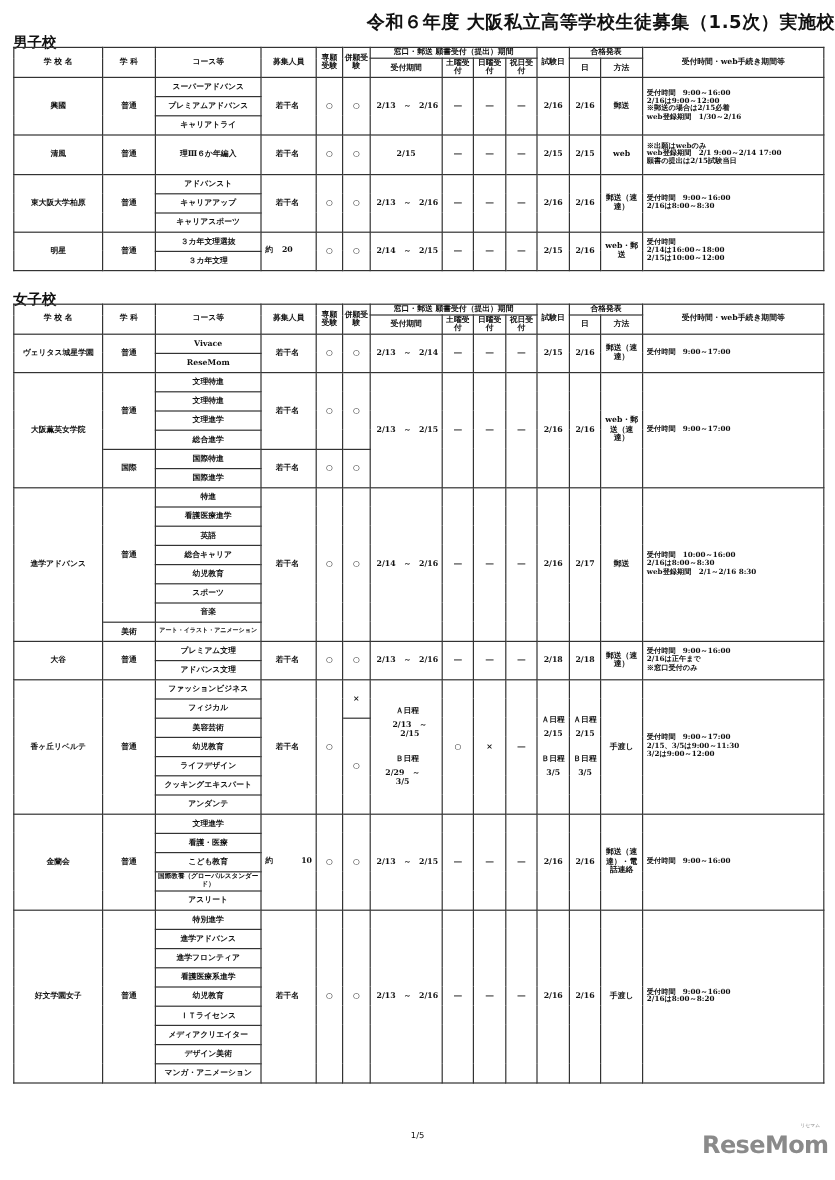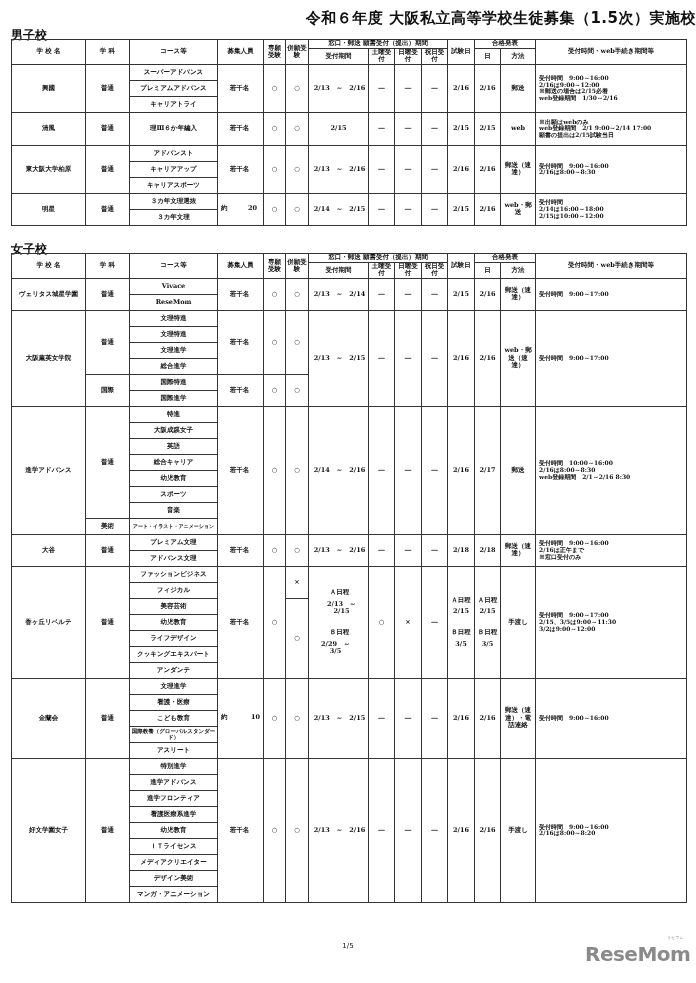--- a/index.html
+++ b/index.html
@@ -138,21 +138,21 @@
   <tr class="course">
         <td>キャリアスポーツ</td>
       </tr>
 
   <tr class="course">
     <td rowspan="2">明星</td>
     <td rowspan="2">普通</td>
     <td>３カ年文理選抜</td>
     <td rowspan="2" style="position:relative">
       <span style="position:absolute;left:3px;top:50%;transform:translateY(-50%)">約</span>
-      <span style="position:absolute;right:6px;top:50%;transform:translateY(-50%)">20</span>
+      <span style="position:absolute;right:19px;top:50%;transform:translateY(-50%)">20</span>
     </td>
     <td rowspan="2">○</td>
     <td rowspan="2">○</td>
     <td rowspan="2" class="left">2/14　～　2/15</td>
     <td rowspan="2">―</td>
     <td rowspan="2">―</td>
     <td rowspan="2">―</td>
     <td rowspan="2">2/15</td>
     <td rowspan="2">2/16</td>
     <td rowspan="2">web・郵送</td>
@@ -279,21 +279,21 @@
     <td rowspan="8">2/16</td>
     <td rowspan="8">2/17</td>
     <td rowspan="8">郵送</td>
     <td rowspan="8" class="note">
       <div>受付時間　10:00～16:00</div>
       <div>2/16は8:00～8:30</div>
       <div>web登録期間　2/1～2/16 8:30</div>
     </td>
   </tr>
   <tr class="course">
-        <td>大阪成蹊女子</td>
+        <td>看護医療進学</td>
       </tr>
   <tr class="course">
         <td>英語</td>
       </tr>
   <tr class="course">
         <td>総合キャリア</td>
       </tr>
   <tr class="course">
         <td>幼児教育</td>
       </tr>

